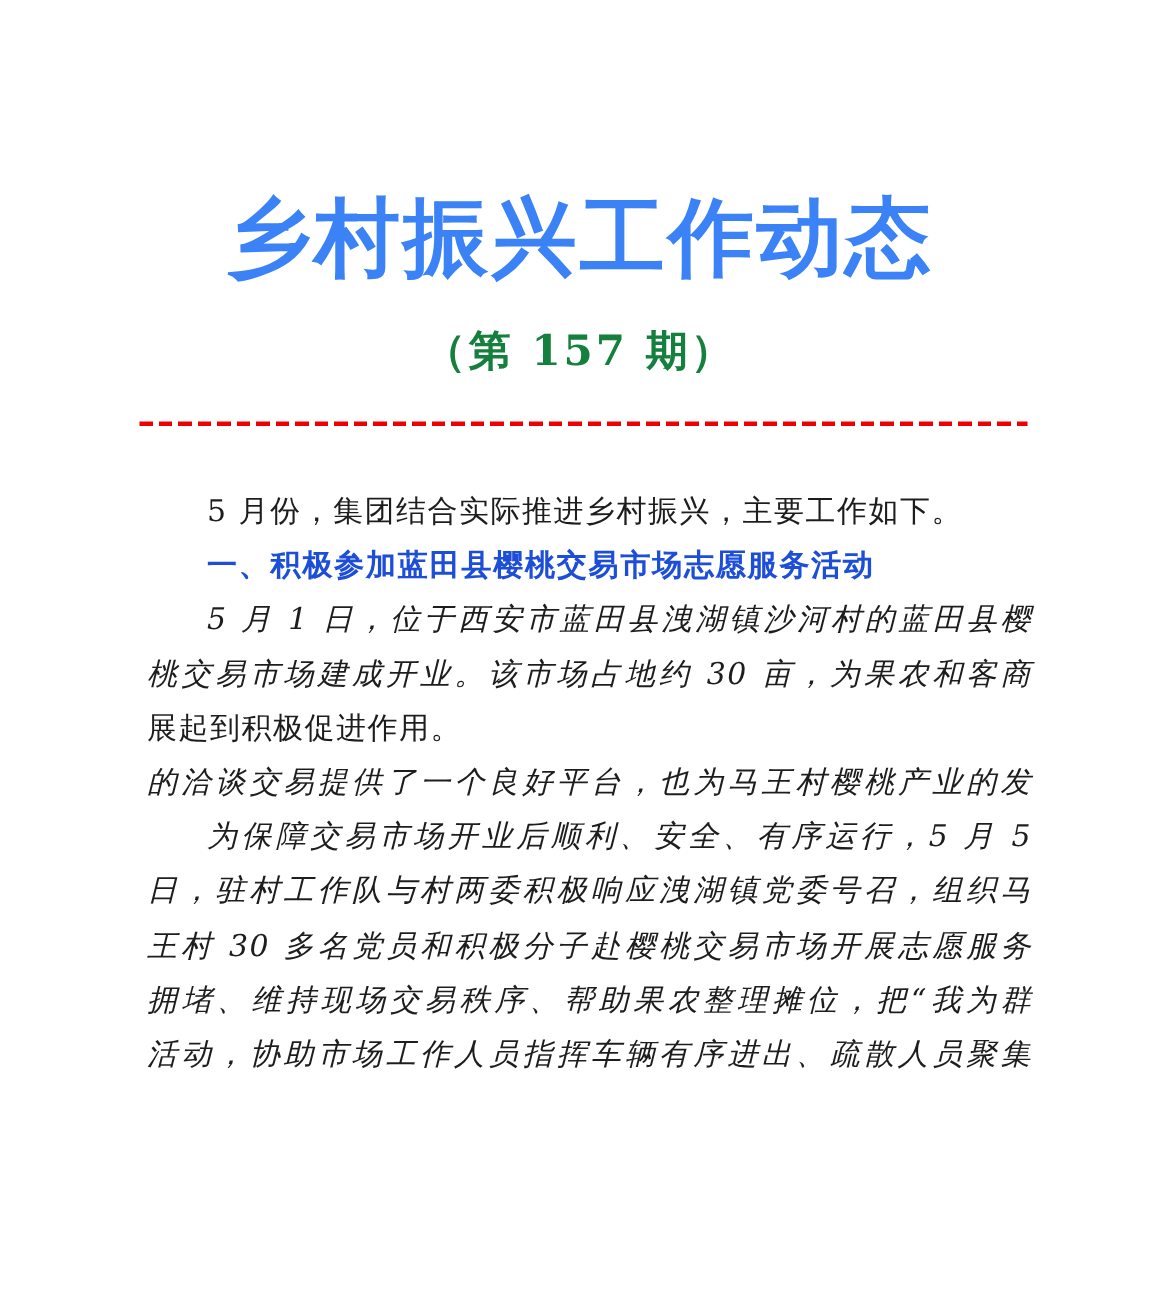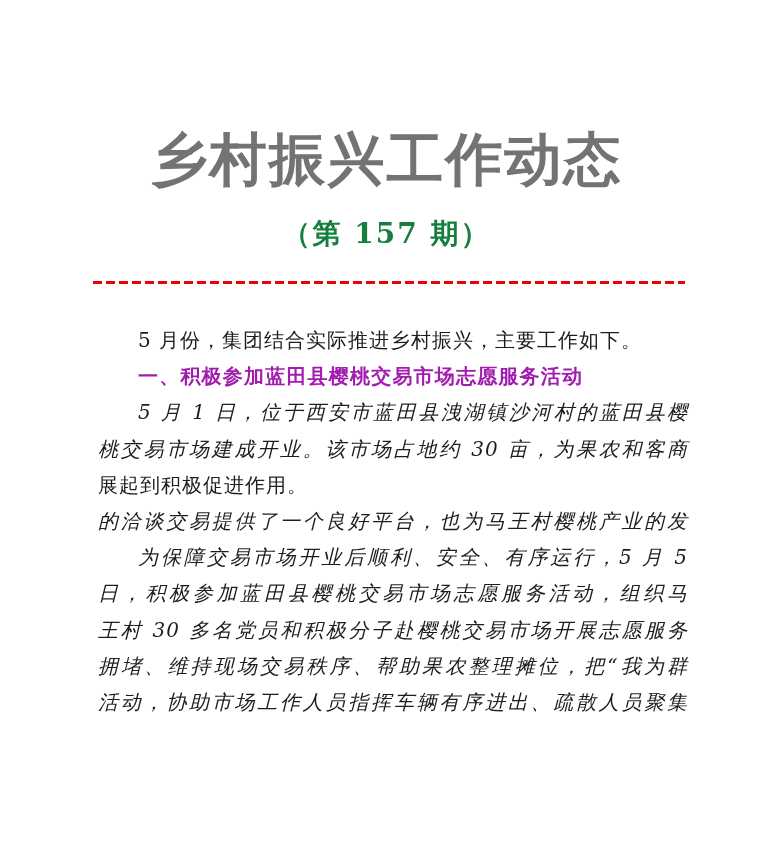--- a/index.html
+++ b/index.html
@@ -16,21 +16,21 @@
     font-family: "DejaVu Serif", "Liberation Serif", serif;
   }
   .doc-title {
     position: absolute;
     top: 122px;
     left: 0;
     width: 773px;
     height: 74px;
     line-height: 74px;
     text-align: center;
-    color: #737373;
+    color: #3b82f6;
     font-size: 57px;
     font-weight: bold;
     letter-spacing: 2px;
     margin: 0;
     font-family: "DejaVu Serif", "Liberation Serif", serif;
   }
   .issue-no {
     position: absolute;
     top: 210px;
     left: 0;
@@ -72,39 +72,39 @@
     white-space: normal;
     font-style: italic;
   }
   .line.indent {
     text-indent: 2em;
   }
   .line.heading {
     font-family: "DejaVu Sans", "Liberation Sans", sans-serif;
     font-weight: bold;
     letter-spacing: 1.2px;
-    color: #a21caf;
+    color: #1d4ed8;
   }
 </style>
 </head>
 <body>
 
 <div class="page">
   <h1 class="doc-title">乡村振兴工作动态</h1>
 
   <div class="issue-no">（第 157 期）</div>
 
   <div class="divider"></div>
 
   <div class="doc-body">
       <div class="line indent">5 月份，集团结合实际推进乡村振兴，主要工作如下。</div>
       <div class="line heading indent">一、积极参加蓝田县樱桃交易市场志愿服务活动</div>
       <div class="line indent fill">5 月 1 日，位于西安市蓝田县洩湖镇沙河村的蓝田县樱</div>
       <div class="line fill">桃交易市场建成开业。该市场占地约 30 亩，为果农和客商</div>
       <div class="line">展起到积极促进作用。</div>
       <div class="line fill">的洽谈交易提供了一个良好平台，也为马王村樱桃产业的发</div>
       <div class="line indent fill">为保障交易市场开业后顺利、安全、有序运行，5 月 5</div>
-      <div class="line fill">日，积极参加蓝田县樱桃交易市场志愿服务活动，组织马</div>
+      <div class="line fill">日，驻村工作队与村两委积极响应洩湖镇党委号召，组织马</div>
       <div class="line fill">王村 30 多名党员和积极分子赴樱桃交易市场开展志愿服务</div>
       <div class="line fill">拥堵、维持现场交易秩序、帮助果农整理摊位，把“我为群</div>
       <div class="line fill">活动，协助市场工作人员指挥车辆有序进出、疏散人员聚集</div>
     </div>
 </div>
 
 </body></html>

